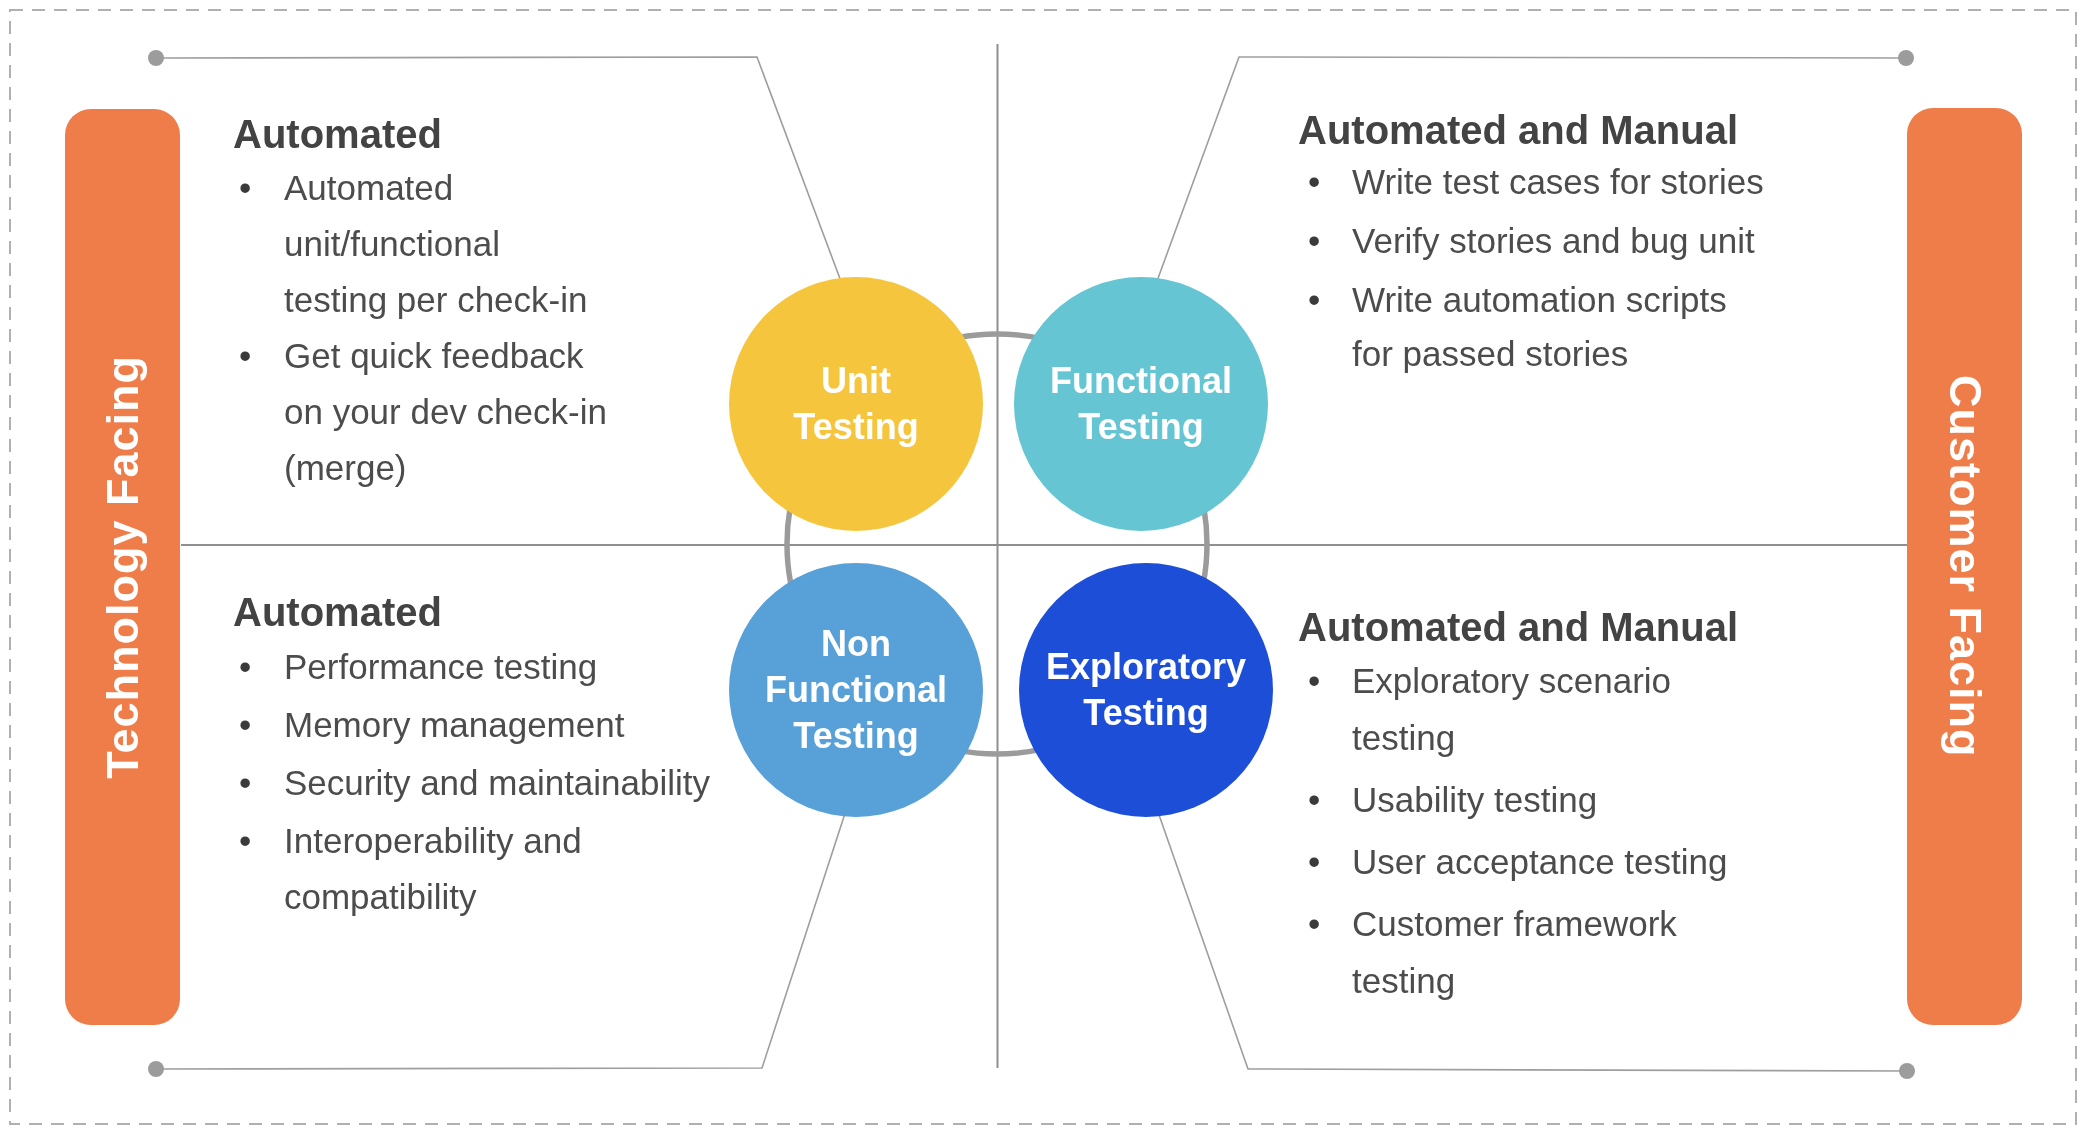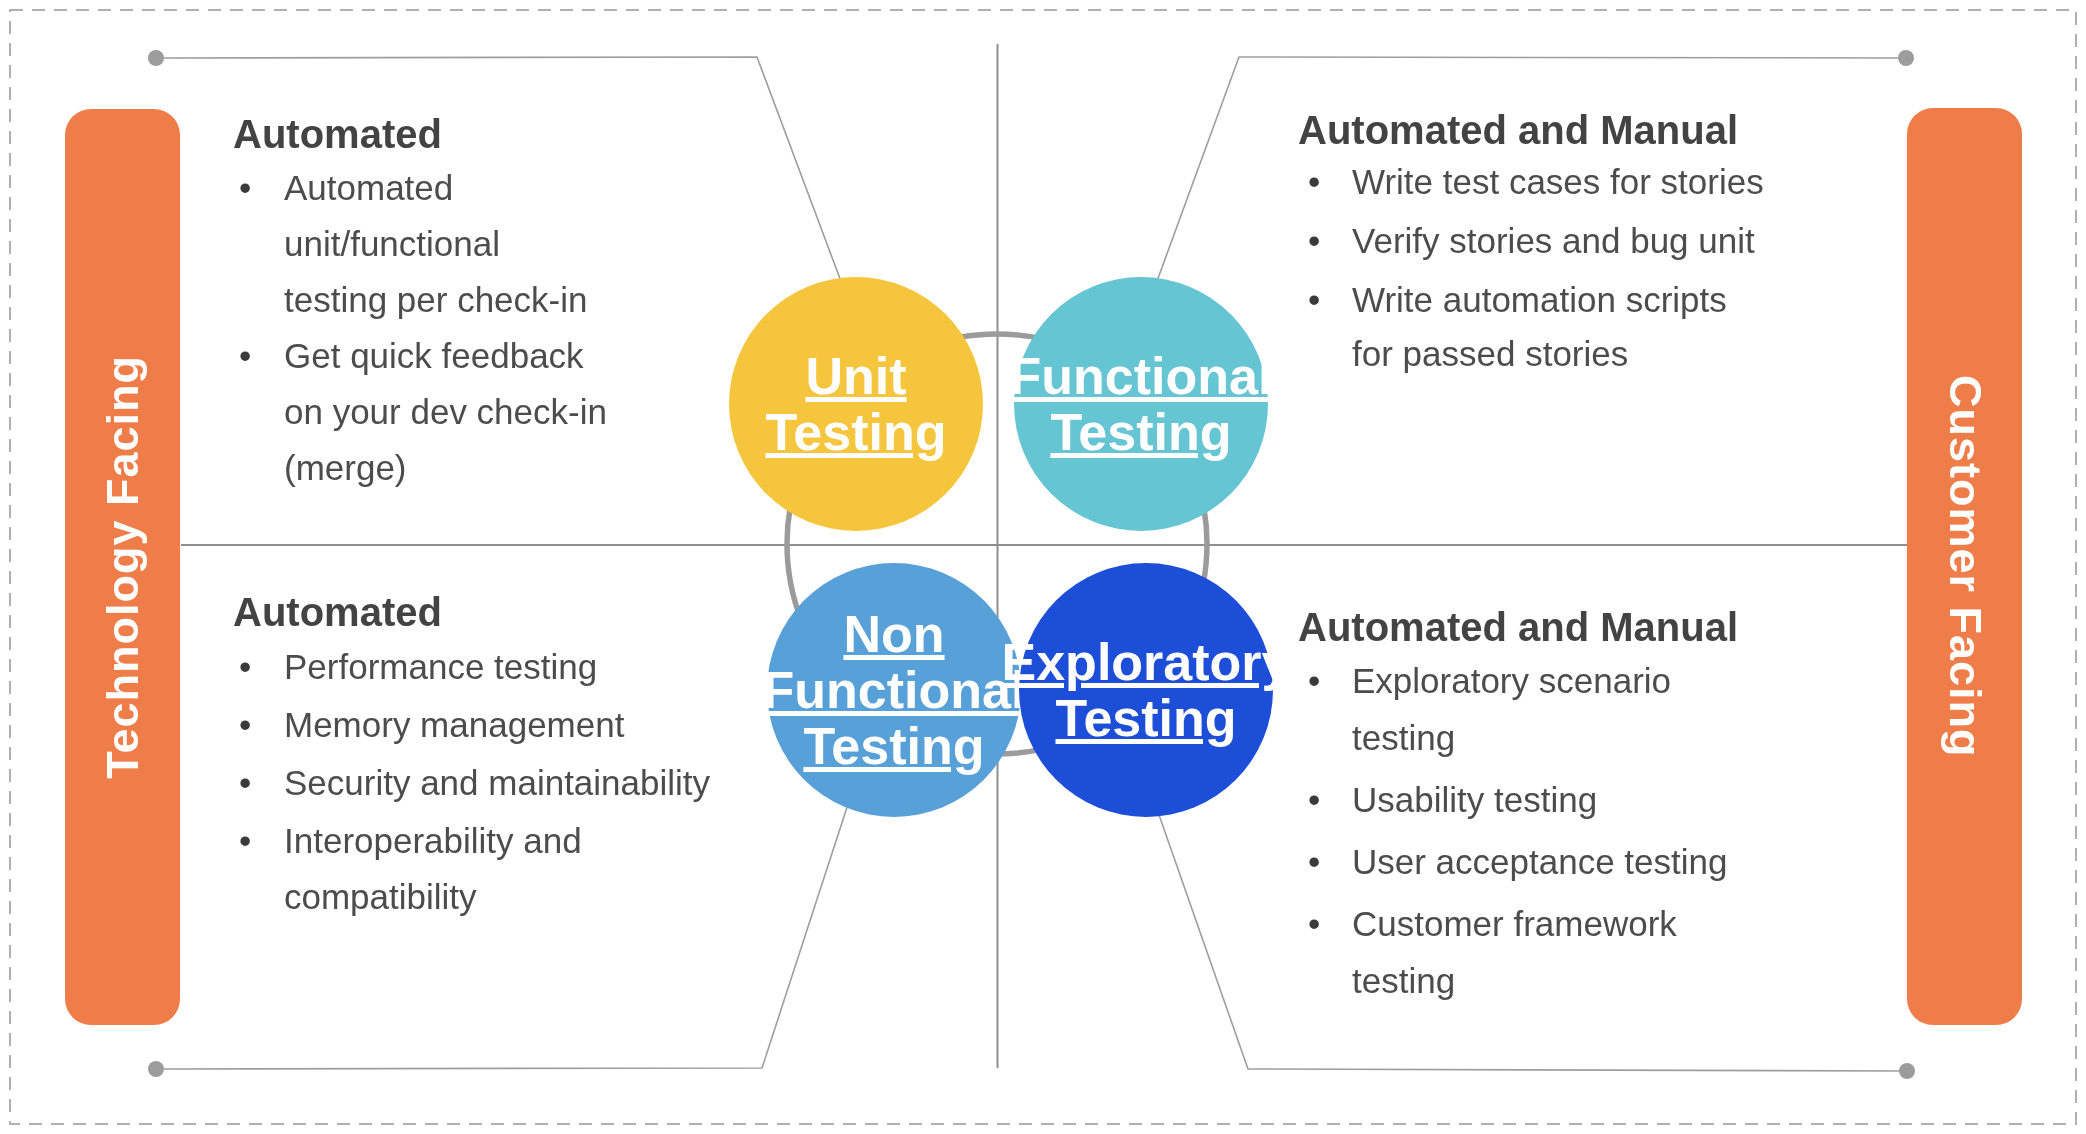--- a/index.html
+++ b/index.html
@@ -5,25 +5,25 @@
   html,body{margin:0;padding:0;background:#ffffff;}
   body{width:2086px;height:1134px;position:relative;overflow:hidden;
        font-family:"Liberation Sans", sans-serif;}
   #stage{position:absolute;inset:0;}
   svg#decor{position:absolute;left:0;top:0;z-index:1;}
 
   
   .circle{position:absolute;width:254px;height:254px;border-radius:50%;
           display:flex;align-items:center;justify-content:center;text-align:center;
           z-index:3;}
-  .circle .c-label{color:#ffffff;font-weight:bold;font-size:52px;line-height:56px;
-          white-space:pre-line;text-decoration:underline;}
+  .circle .c-label{color:#ffffff;font-weight:bold;font-size:36px;line-height:46px;
+          white-space:pre-line;}
   #circle-unit{left:729px;top:277px;}
   #circle-functional{left:1014px;top:277px;}
-  #circle-nonfunctional{left:767px;top:563px;}
+  #circle-nonfunctional{left:729px;top:563px;}
   #circle-exploratory{left:1019px;top:563px;}
 
   
   .bar{position:absolute;width:115px;border-radius:26px;z-index:2;
        display:flex;align-items:center;justify-content:center;}
   #bar-left{left:65px;top:109px;height:916px;}
   #bar-right{left:1907px;top:108px;height:917px;}
   .bar .b-label{color:#ffffff;font-weight:bold;font-size:45px;letter-spacing:1px;
        writing-mode:vertical-rl;}
   #bar-left .b-label{transform:rotate(180deg);}

